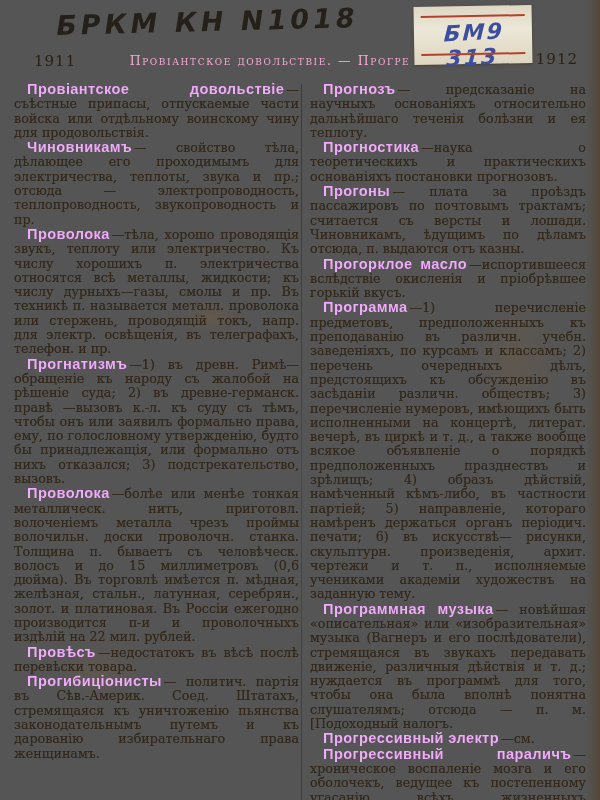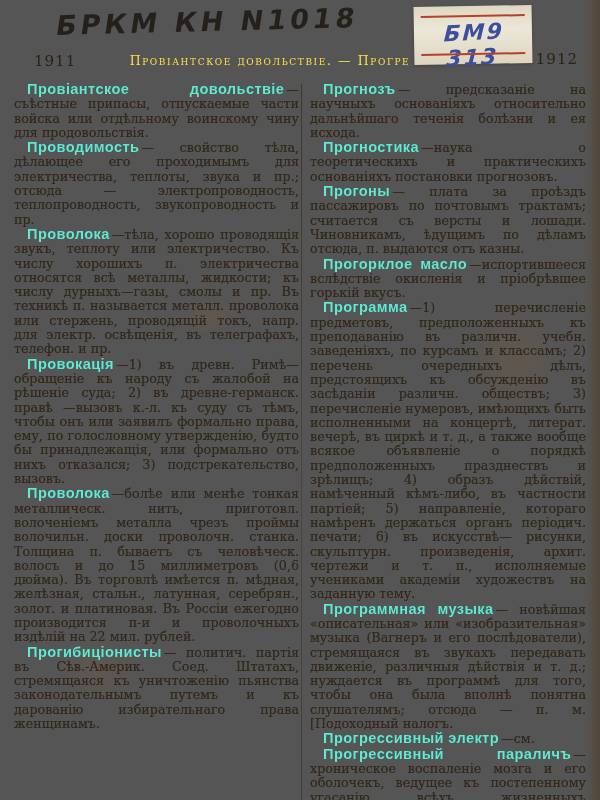--- a/index.html
+++ b/index.html
@@ -56,35 +56,35 @@
   }
   .header{
     position:absolute;left:0;top:50px;width:600px;height:22px;
     font-size:15px;color:#2b2213;
   }
   .header .yl{position:absolute;left:22px;top:2px;letter-spacing:1px;margin-left:12px;}
   .header .yr{position:absolute;right:22px;top:0px;letter-spacing:1px;}
   .header .ttl{
     position:absolute;left:100px;width:340px;top:3px;text-align:center;
     font-size:12.5px;font-variant:small-caps;letter-spacing:1.6px;
-    color:#fde047;white-space:nowrap;overflow:hidden;
+    color:#f9a8d4;white-space:nowrap;overflow:hidden;
   }
   .columns{position:absolute;left:0;top:82px;width:600px;height:718px;overflow:hidden;}
   .col{position:absolute;top:0;text-align:justify;
        font-size:12.7px;line-height:14.3px;color:#33281a;
        text-shadow:0 0 .5px rgba(46,35,20,.55);}
   .col.left{left:14px;width:285px;}
   .col.right{left:310px;width:276px;}
   .divider{position:absolute;left:301px;top:2px;width:1px;height:716px;
        background:linear-gradient(180deg,rgba(58,42,24,.7),rgba(58,42,24,.35) 60%,rgba(58,42,24,.6));}
   .entry{margin:0;padding:0;text-indent:13px;}
   .term{
     font-family:"Liberation Sans","DejaVu Sans",sans-serif;
     font-weight:bold;font-size:14.6px;letter-spacing:.4px;
-    line-height:1;color:#5eead4;margin-right:2px;
+    line-height:1;color:#f0abfc;margin-right:2px;
   }
 </style>
 </head>
 <body>
 
 <div class="page">
   <div class="stain s1"></div>
   <div class="stain s2"></div>
   <div class="stain s3"></div>
 
@@ -100,30 +100,31 @@
     <span class="yl">1911</span>
     <span class="ttl">Провіантское довольствіе. — Прогре</span>
     <span class="yr">1912</span>
   </div>
 
   <div class="columns">
     <div class="divider"></div>
 
     <div class="col left">
       <p class="entry"><span class="term">Провіантское довольствіе</span><span>—съѣстные припасы, отпускаемые части войска или отдѣльному воинскому чину для продовольствія.</span></p>
-      <p class="entry"><span class="term">Проводимость</span><span>— свойство тѣла, дѣлающее его проходимымъ для электричества, теплоты, звука и пр.; отсюда — электропроводность, теплопроводность, звукопроводность и пр.</span></p>
+      <p class="entry"><span class="term">Чиновникамъ</span><span>— свойство тѣла, дѣлающее его проходимымъ для электричества, теплоты, звука и пр.; отсюда — электропроводность, теплопроводность, звукопроводность и пр.</span></p>
       <p class="entry"><span class="term">Проволока</span><span>—тѣла, хорошо проводящія звукъ, теплоту или электричество. Къ числу хорошихъ п. электричества относятся всѣ металлы, жидкости; къ числу дурныхъ—газы, смолы и пр. Въ техникѣ п. называется металл. проволока или стержень, проводящій токъ, напр. для электр. освѣщенія, въ телеграфахъ, телефон. и пр.</span></p>
-      <p class="entry"><span class="term">Провокація</span><span>—1) въ древн. Римѣ— обращеніе къ народу съ жалобой на рѣшеніе суда; 2) въ древне-германск. правѣ —вызовъ к.-л. къ суду съ тѣмъ, чтобы онъ или заявилъ формально права, ему, по голословному утвержденію, будто бы принадлежащія, или формально отъ нихъ отказался; 3) подстрекательство, вызовъ.</span></p>
+      <p class="entry"><span class="term">Прогнатизмъ</span><span>—1) въ древн. Римѣ— обращеніе къ народу съ жалобой на рѣшеніе суда; 2) въ древне-германск. правѣ —вызовъ к.-л. къ суду съ тѣмъ, чтобы онъ или заявилъ формально права, ему, по голословному утвержденію, будто бы принадлежащія, или формально отъ нихъ отказался; 3) подстрекательство, вызовъ.</span></p>
       <p class="entry"><span class="term">Проволока</span><span>—болѣе или менѣе тонкая металлическ. нить, приготовл. волоченіемъ металла чрезъ проймы волочильн. доски проволочн. станка. Толщина п. бываетъ съ человѣческ. волосъ и до 15 миллиметровъ (0,6 дюйма). Въ торговлѣ имѣется п. мѣдная, желѣзная, стальн., латунная, серебрян., золот. и платиновая. Въ Россіи ежегодно производится п-и и проволочныхъ издѣлій на 22 мил. рублей.</span></p>
+      <p class="entry"><span class="term">Провѣсъ</span><span>—недостатокъ въ вѣсѣ послѣ перевѣски товара.</span></p>
       <p class="entry"><span class="term">Прогибиціонисты</span><span>— политич. партія въ Сѣв.-Америк. Соед. Штатахъ, стремящаяся къ уничтоженію пьянства законодательнымъ путемъ и къ дарованію избирательнаго права женщинамъ.</span></p>
 
     </div>
 
     <div class="col right">
-      <p class="entry"><span class="term">Прогнозъ</span><span>— предсказаніе на научныхъ основаніяхъ относительно дальнѣйшаго теченія болѣзни и ея исхода.</span></p>
+      <p class="entry"><span class="term">Прогнозъ</span><span>— предсказаніе на научныхъ основаніяхъ относительно дальнѣйшаго теченія болѣзни и ея теплоту.</span></p>
       <p class="entry"><span class="term">Прогностика</span><span>—наука о теоретическихъ и практическихъ основаніяхъ постановки прогнозовъ.</span></p>
       <p class="entry"><span class="term">Прогоны</span><span>— плата за проѣздъ пассажировъ по почтовымъ трактамъ; считается съ версты и лошади. Чиновникамъ, ѣдущимъ по дѣламъ отсюда, п. выдаются отъ казны.</span></p>
       <p class="entry"><span class="term">Прогорклое масло</span><span>—испортившееся вслѣдствіе окисленія и пріобрѣвшее горькій вкусъ.</span></p>
       <p class="entry"><span class="term">Программа</span><span>—1) перечисленіе предметовъ, предположенныхъ къ преподаванію въ различн. учебн. заведеніяхъ, по курсамъ и классамъ; 2) перечень очередныхъ дѣлъ, предстоящихъ къ обсужденію въ засѣданіи различн. обществъ; 3) перечисленіе нумеровъ, имѣющихъ быть исполненными на концертѣ, литерат. вечерѣ, въ циркѣ и т. д., а также вообще всякое объявленіе о порядкѣ предположенныхъ празднествъ и зрѣлищъ; 4) образъ дѣйствій, намѣченный кѣмъ-либо, въ частности партіей; 5) направленіе, котораго намѣренъ держаться органъ періодич. печати; 6) въ искусствѣ— рисунки, скульптурн. произведенія, архит. чертежи и т. п., исполняемые учениками академіи художествъ на заданную тему.</span></p>
       <p class="entry"><span class="term">Программная музыка</span><span>— новѣйшая «описательная» или «изобразительная» музыка (Вагнеръ и его послѣдователи), стремящаяся въ звукахъ передавать движеніе, различныя дѣйствія и т. д.; нуждается въ программѣ для того, чтобы она была вполнѣ понятна слушателямъ; отсюда — п. м.  [Подоходный налогъ.</span></p>
       <p class="entry"><span class="term">Прогрессивный электр</span><span>—см.</span></p>
       <p class="entry"><span class="term">Прогрессивный параличъ</span><span>—хроническое воспаленіе мозга и его оболочекъ, ведущее къ постепенному угасанію всѣхъ жизненныхъ отправленій и къ полному разрушенію психической личности; часто развивается на почвѣ сифилиса, переутомленія и пьянства. Въ нач. періодѣ часто выражается маніей величія. Средняя продолжительность болѣзни 2 — 8</span></p>
 
     </div>
   </div>

